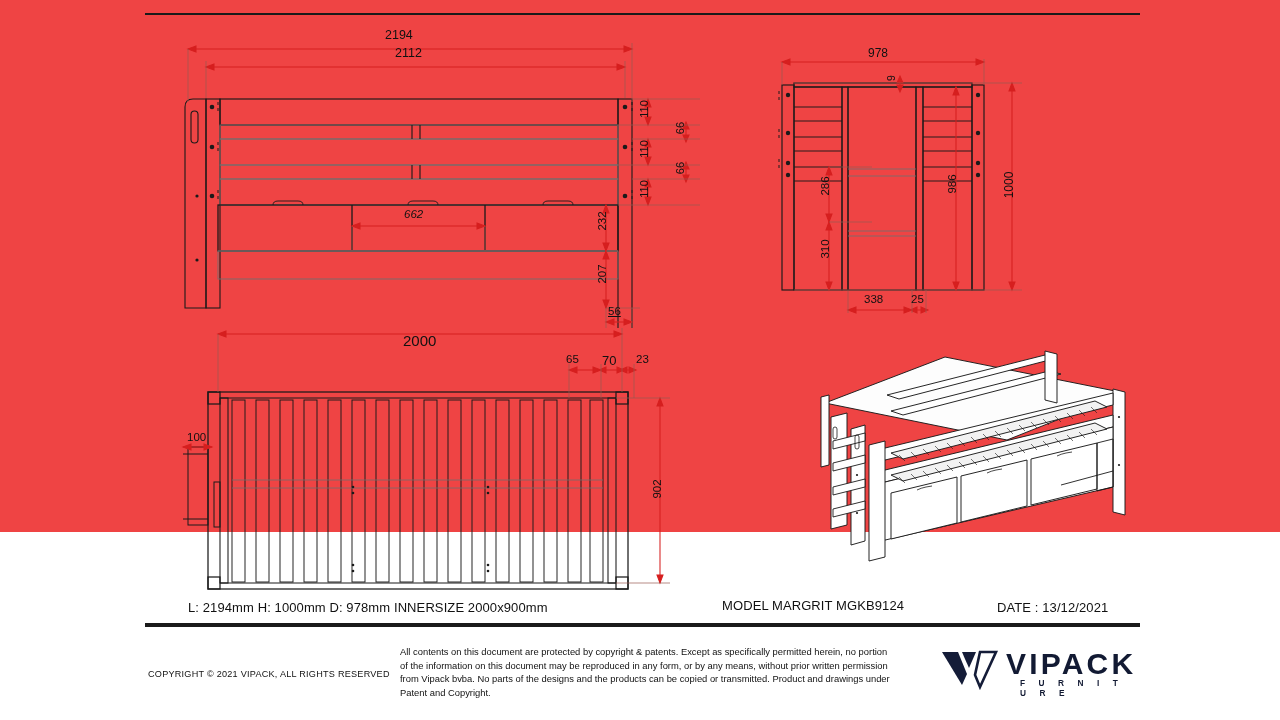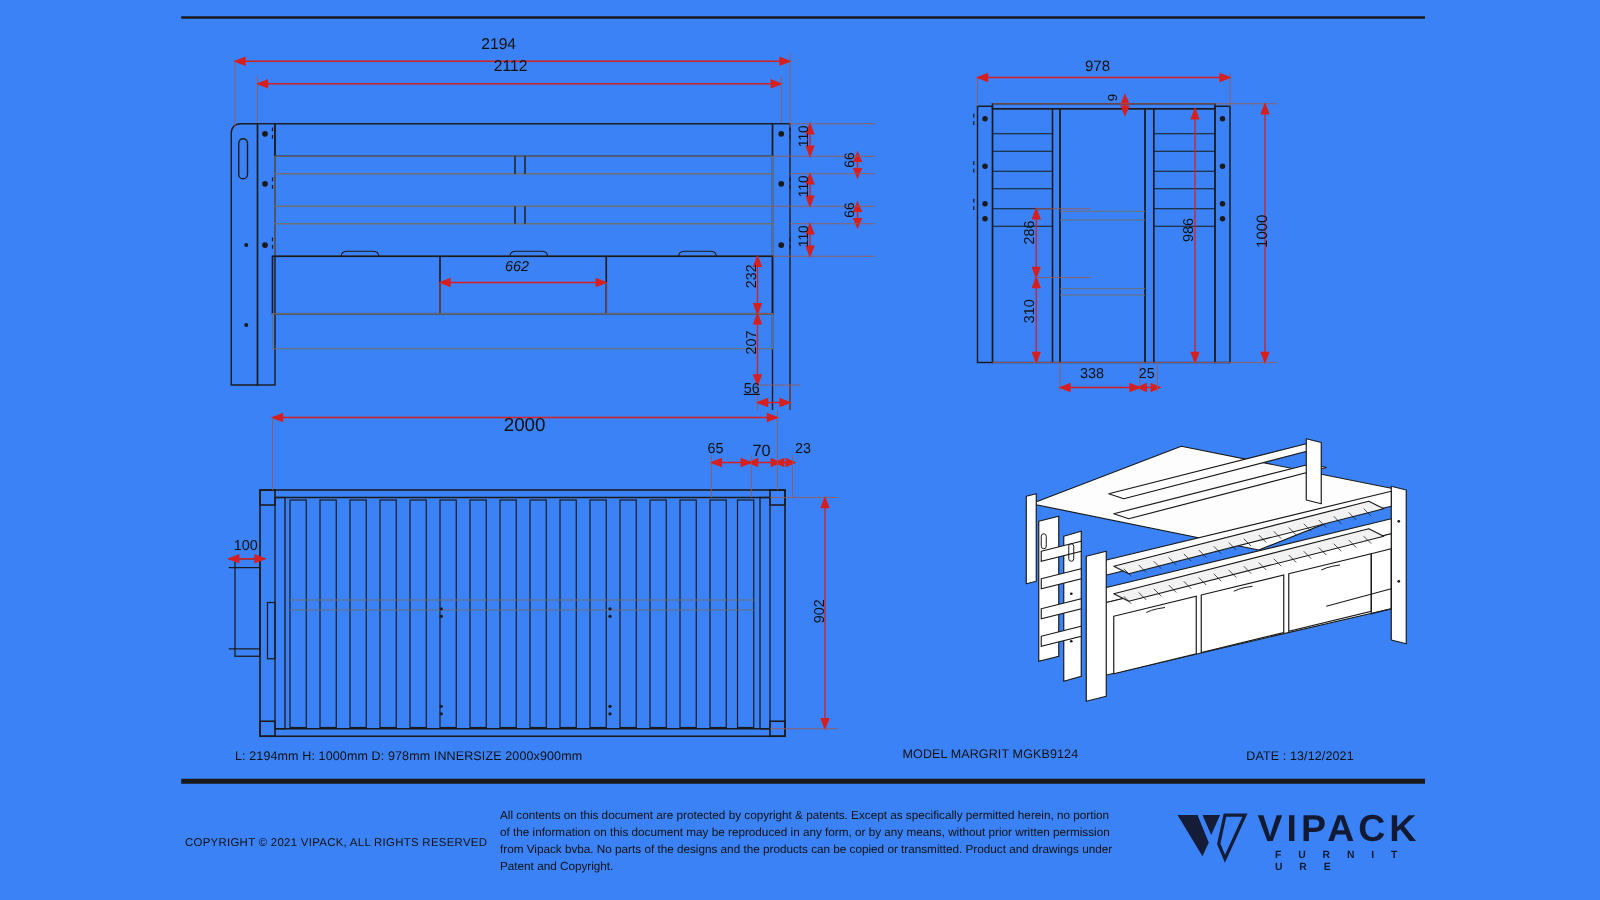--- a/index.html
+++ b/index.html
@@ -1,22 +1,22 @@
 <!DOCTYPE html>
 <html><head>
 <meta charset="utf-8">
 <style>
   html,body{margin:0;padding:0;background:#ffffff;}
   body{width:1280px;height:720px;overflow:hidden;font-family:"Liberation Sans",sans-serif;color:#1a1a1a;}
-  #sheet{position:relative;width:1280px;height:720px;background:#3b82f6;}
+  #sheet{position:relative;width:1280px;height:532px;background:#ef4444;}
   .rule{position:absolute;background:#1a1a1a;}
   svg{display:block;}
   .dimtxt{position:absolute;font-family:"Liberation Sans",sans-serif;color:#111;white-space:nowrap;}
   .rot{transform-origin:50% 50%;}
-  .specline{position:absolute;font-size:10px;letter-spacing:.1px;color:#111;white-space:nowrap;}
+  .specline{position:absolute;font-size:13px;letter-spacing:.1px;color:#111;white-space:nowrap;}
   .footer-note{position:absolute;font-size:9.4px;line-height:13.6px;color:#111;width:490px;}
   .copy{position:absolute;font-size:9.1px;letter-spacing:.25px;color:#111;white-space:nowrap;}
   .logotxt{position:absolute;font-family:"Liberation Sans",sans-serif;font-weight:700;color:#121a33;}
   .logo-main{font-size:30px;letter-spacing:3.2px;}
   .logo-sub{font-size:8.3px;letter-spacing:5.6px;font-weight:700;}
 </style>
 </head>
 <body>
 
 <div id="sheet">
@@ -153,21 +153,21 @@
     <div class="dimtxt" style="left:264px;top:190px;font-size:11.5px;font-style:italic;">662</div>
 
     <div class="dimtxt rot" style="left:495px;top:85px;font-size:11px;transform:rotate(-90deg);">110</div>
     <div class="dimtxt rot" style="left:534px;top:104px;font-size:11px;transform:rotate(-90deg);">66</div>
     <div class="dimtxt rot" style="left:495px;top:125px;font-size:11px;transform:rotate(-90deg);">110</div>
     <div class="dimtxt rot" style="left:534px;top:144px;font-size:11px;transform:rotate(-90deg);">66</div>
     <div class="dimtxt rot" style="left:495px;top:165px;font-size:11px;transform:rotate(-90deg);">110</div>
 
     <div class="dimtxt rot" style="left:452px;top:197px;font-size:11.5px;transform:rotate(-90deg);">232</div>
     <div class="dimtxt rot" style="left:452px;top:250px;font-size:11.5px;transform:rotate(-90deg);">207</div>
-    <div class="dimtxt" style="left:455px;top:287px;font-size:11.5px;text-decoration:underline;">56</div>
+    <div class="dimtxt" style="left:468px;top:287px;font-size:11.5px;text-decoration:underline;">56</div>
   </div>
 
   <div style="position:absolute;left:760px;top:45px;width:300px;height:290px;">
     <svg width="300" height="290" viewBox="0 0 300 290">
 
       <g fill="none" stroke="#1a1a1a" stroke-width="1.15">
         <rect x="22" y="40" width="12" height="205"></rect>
         <rect x="212" y="40" width="12" height="205"></rect>
         <rect x="34" y="38" width="178" height="4"></rect>
       </g>

